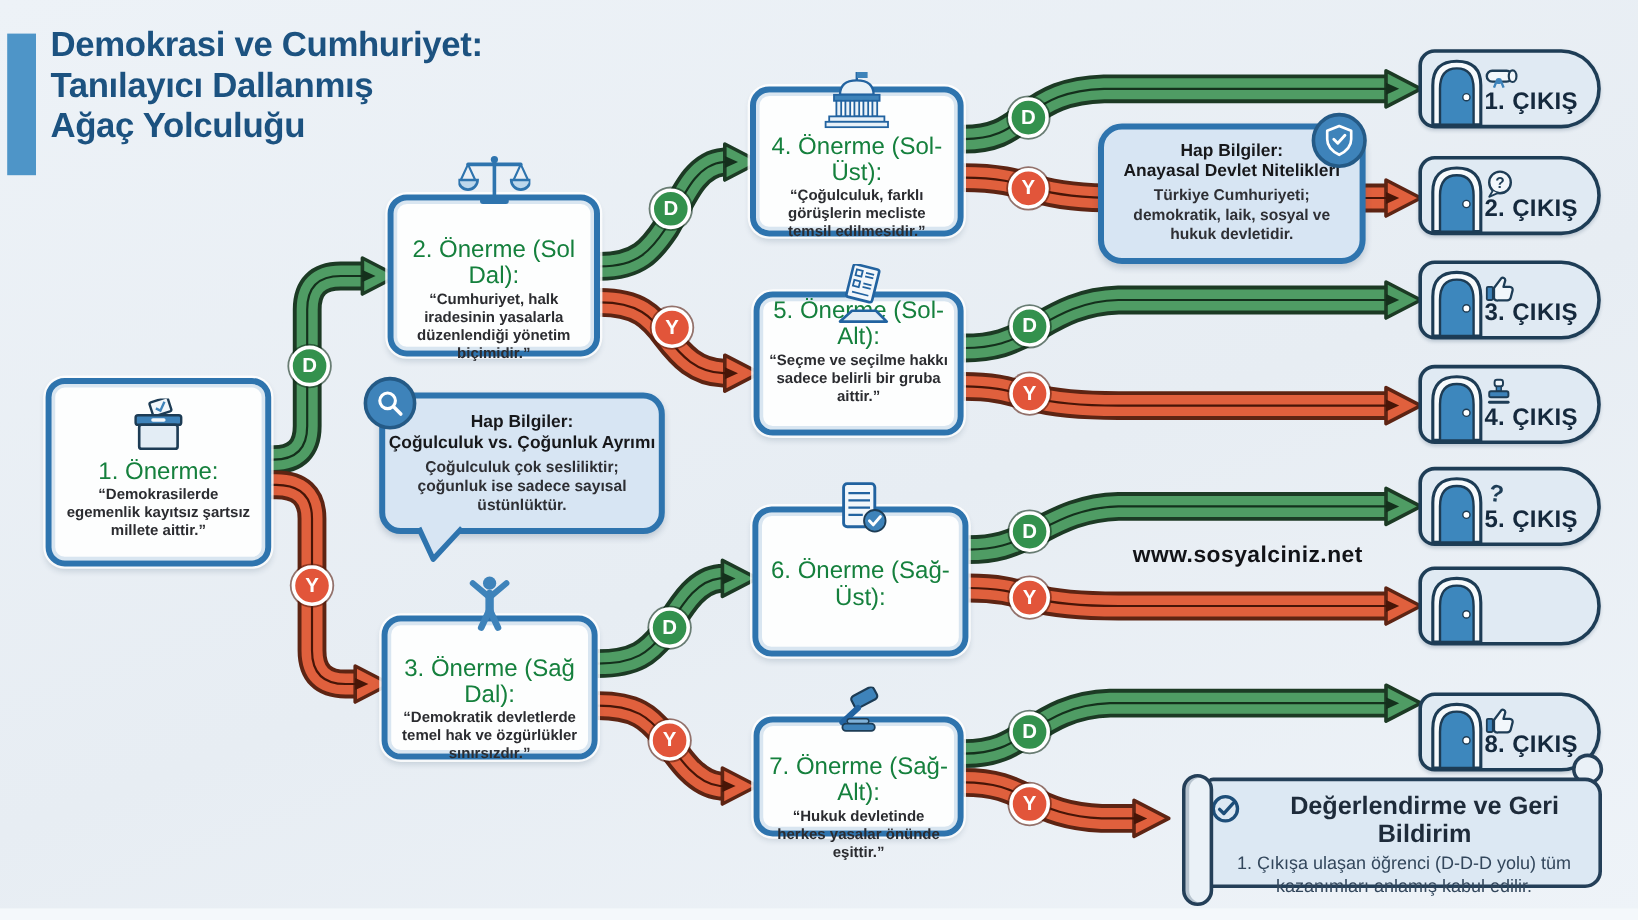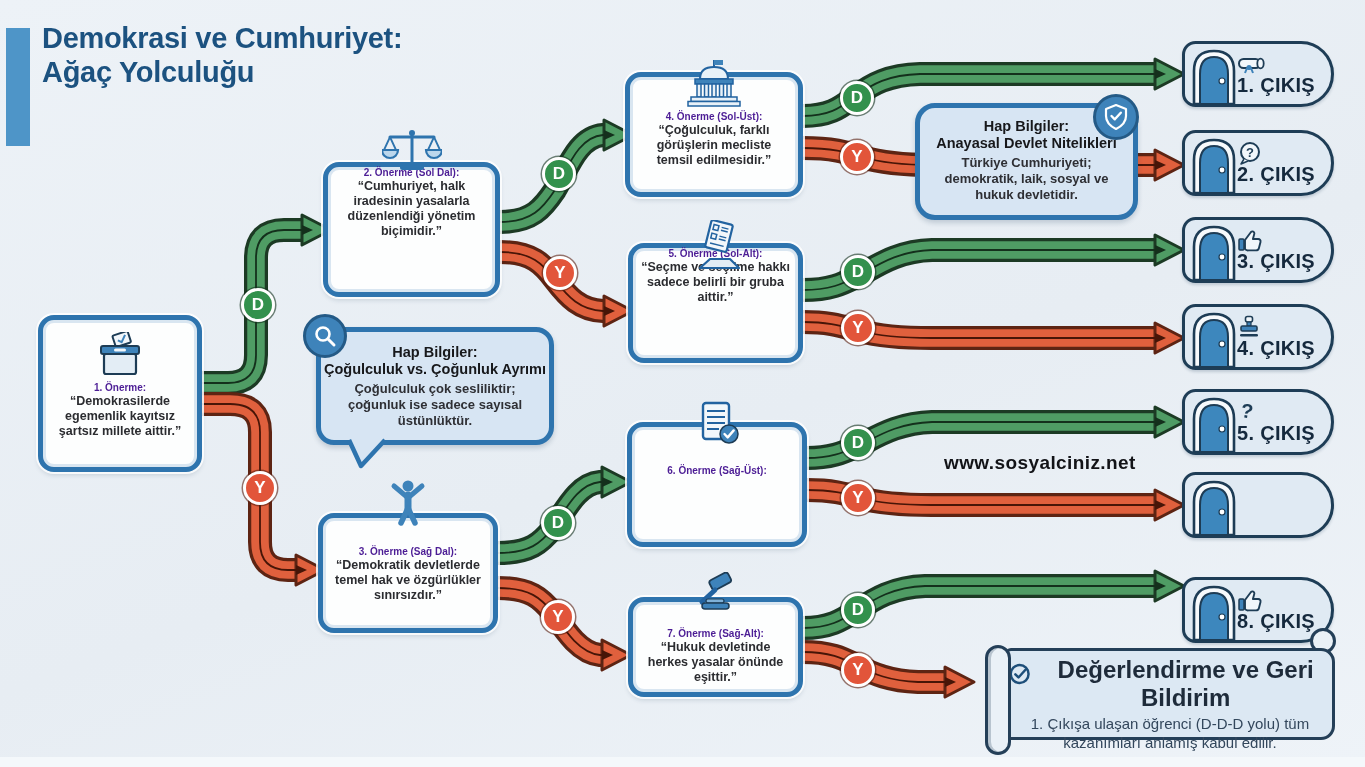--- a/index.html
+++ b/index.html
@@ -15,21 +15,21 @@
   .rband {fill:none;stroke:#e0603d;stroke-width:17.5;}
   .rline {fill:none;stroke:#471507;stroke-width:1.8;}
   
   .titlebar{position:absolute;left:6px;top:28px;width:24px;height:118px;background:#4e95c8;z-index:2;}
   .title{position:absolute;left:42px;top:22px;z-index:2;font-size:29px;font-weight:bold;
     color:#1c5280;line-height:1.16;letter-spacing:-0.3px;}
   
   .node{position:absolute;z-index:2;background:#fdfefe;border:5px solid #2e74ae;border-radius:16px;
     box-shadow:0 0 0 2px rgba(255,255,255,.85),0 3px 5px rgba(30,60,90,.18),inset 0 0 0 3px rgba(125,170,210,.28);
     text-align:center;box-sizing:border-box;}
-  .node .heading{font-weight:bold;font-size:10px;color:#4c1d95;line-height:1.1;}
+  .node .heading{font-weight:normal;font-size:20px;color:#15803d;line-height:1.1;}
   .node .body{font-weight:bold;font-size:12.5px;color:#2b2c30;line-height:1.2;padding:1px 7px 0 7px;}
   .topicon{position:absolute;left:50%;transform:translateX(-50%);}
   
   .badge{position:absolute;z-index:4;width:28px;height:28px;border-radius:50%;border:3px solid #fff;
     color:#fff;font-weight:bold;font-size:17px;display:flex;align-items:center;justify-content:center;}
   .badge.d{background:#33914d;box-shadow:0 0 0 1.5px rgba(18,48,28,.6);}
   .badge.y{background:#e2553a;box-shadow:0 0 0 1.5px rgba(90,30,15,.6);}
   
   .bubble{position:absolute;left:316px;top:327px;width:238px;height:118px;z-index:2;background:#d7e5f3;
     border:5px solid #2e74ae;border-radius:18px;box-shadow:0 3px 5px rgba(30,60,90,.2);text-align:center;box-sizing:border-box;}
@@ -55,21 +55,21 @@
   .qt2{font-size:20px;font-weight:bold;fill:#1e3d56;}
   
   .scroll-sheet{position:absolute;left:1005px;top:648px;width:330px;height:92px;z-index:3;background:#dce8f3;
     border:3px solid #243f58;border-radius:6px 14px 14px 6px;box-sizing:border-box;text-align:center;
     display:flex;flex-direction:column;align-items:center;justify-content:center;gap:3px;}
   .scroll-roll{position:absolute;left:985px;top:645px;width:26px;height:110px;z-index:4;background:#eaf1f7;
     border:3px solid #243f58;border-radius:13px;box-sizing:border-box;box-shadow:inset 3px 0 0 rgba(36,63,88,.25);}
   .scroll-curl{position:absolute;left:1310px;top:628px;width:26px;height:26px;z-index:2;background:#eaf1f7;
     border:3px solid #243f58;border-radius:50%;box-sizing:border-box;}
   .fb-headrow{display:flex;align-items:center;gap:8px;}
-  .fb-heading{font-weight:bold;font-size:24px;color:#1e2b3a;margin-top:20px;}
+  .fb-heading{font-weight:bold;font-size:21px;color:#1e2b3a;margin-top:20px;}
   .fb-body{font-weight:normal;font-size:15px;color:#33475c;line-height:1.25;width:300px;}
   
   .watermark{position:absolute;left:944px;top:452px;z-index:2;font-size:19px;font-weight:bold;color:#121317;letter-spacing:.4px;}
   .bottomstrip{position:absolute;left:0;bottom:0;width:100%;height:10px;background:#f4f8fb;z-index:0;}
 </style>
 </head>
 <body>
 
 <div id="canvas">
   <div class="bottomstrip"></div>
@@ -158,38 +158,39 @@
     <g>
       <path class="router" d="M 803 652 C 830 652 842 658 856 665 C 873 674 890 681 918 682 H 946"></path>
       <path class="rband" d="M 803 652 C 830 652 842 658 856 665 C 873 674 890 681 918 682 H 946" marker-end="url(#rh)"></path>
       <path class="rline" d="M 803 652 C 830 652 842 658 856 665 C 873 674 890 681 918 682 H 946" marker-end="url(#rlh)"></path>
     </g>
   </svg>
 
   <div class="titlebar"></div>
   <div class="title">
     <div>Demokrasi ve Cumhuriyet:</div>
+    <div>Tanılayıcı Dallanmış</div>
     <div>Ağaç Yolculuğu</div>
   </div>
 
-  <div class="node" style="left:38px;top:315px;width:164px;height:157px;">
+  <div class="node" style="left:38px;top:315px;width:188px;height:157px;">
     <svg width="48" height="46" viewBox="0 0 48 46" style="display:block;margin:12px auto 0;">
       <g transform="rotate(-18 26 8)">
         <rect x="18" y="1" width="16" height="12" rx="1.5" fill="#f2f7fb" stroke="#1d3c55" stroke-width="2"></rect>
         <path d="M22 7 l3 3 l5.5 -6" fill="none" stroke="#3e83ba" stroke-width="2"></path>
       </g>
       <rect x="5" y="14" width="38" height="8" rx="2" fill="#3e83ba" stroke="#1d3c55" stroke-width="2"></rect>
       <rect x="18" y="16.5" width="12" height="3" rx="1.5" fill="#f2f7fb"></rect>
       <rect x="8" y="22" width="32" height="20" rx="2" fill="#e3edf5" stroke="#1d3c55" stroke-width="2.2"></rect>
     </svg>
     <div class="heading" style="margin-top:4px;">1. Önerme:</div>
     <div class="body">“Demokrasilerde egemenlik kayıtsız şartsız millete aittir.”</div>
   </div>
 
-  <div class="node" style="left:323px;top:162px;width:177px;height:135px;">
+  <div class="node" style="left:323px;top:162px;width:177px;height:135px;padding-top:30px;">
     <svg class="topicon" style="top:-40px;" width="60" height="48" viewBox="0 0 60 48">
       <line x1="30" y1="5" x2="30" y2="37" stroke="#2e74ae" stroke-width="3"></line>
       <circle cx="30" cy="6" r="3" fill="#2e74ae"></circle>
       <line x1="8" y1="10" x2="52" y2="10" stroke="#2e74ae" stroke-width="3" stroke-linecap="round"></line>
       <path d="M8 10 L2 23 M8 10 L14 23" stroke="#2e74ae" stroke-width="1.8" fill="none"></path>
       <path d="M0 23 a8 8 0 0 0 16 0 Z" fill="#bcd7ec" stroke="#2e74ae" stroke-width="2.2"></path>
       <path d="M52 10 L46 23 M52 10 L58 23" stroke="#2e74ae" stroke-width="1.8" fill="none"></path>
       <path d="M44 23 a8 8 0 0 0 16 0 Z" fill="#bcd7ec" stroke="#2e74ae" stroke-width="2.2"></path>
       <rect x="18" y="38" width="24" height="5" rx="2.5" fill="#2e74ae"></rect>
     </svg>

